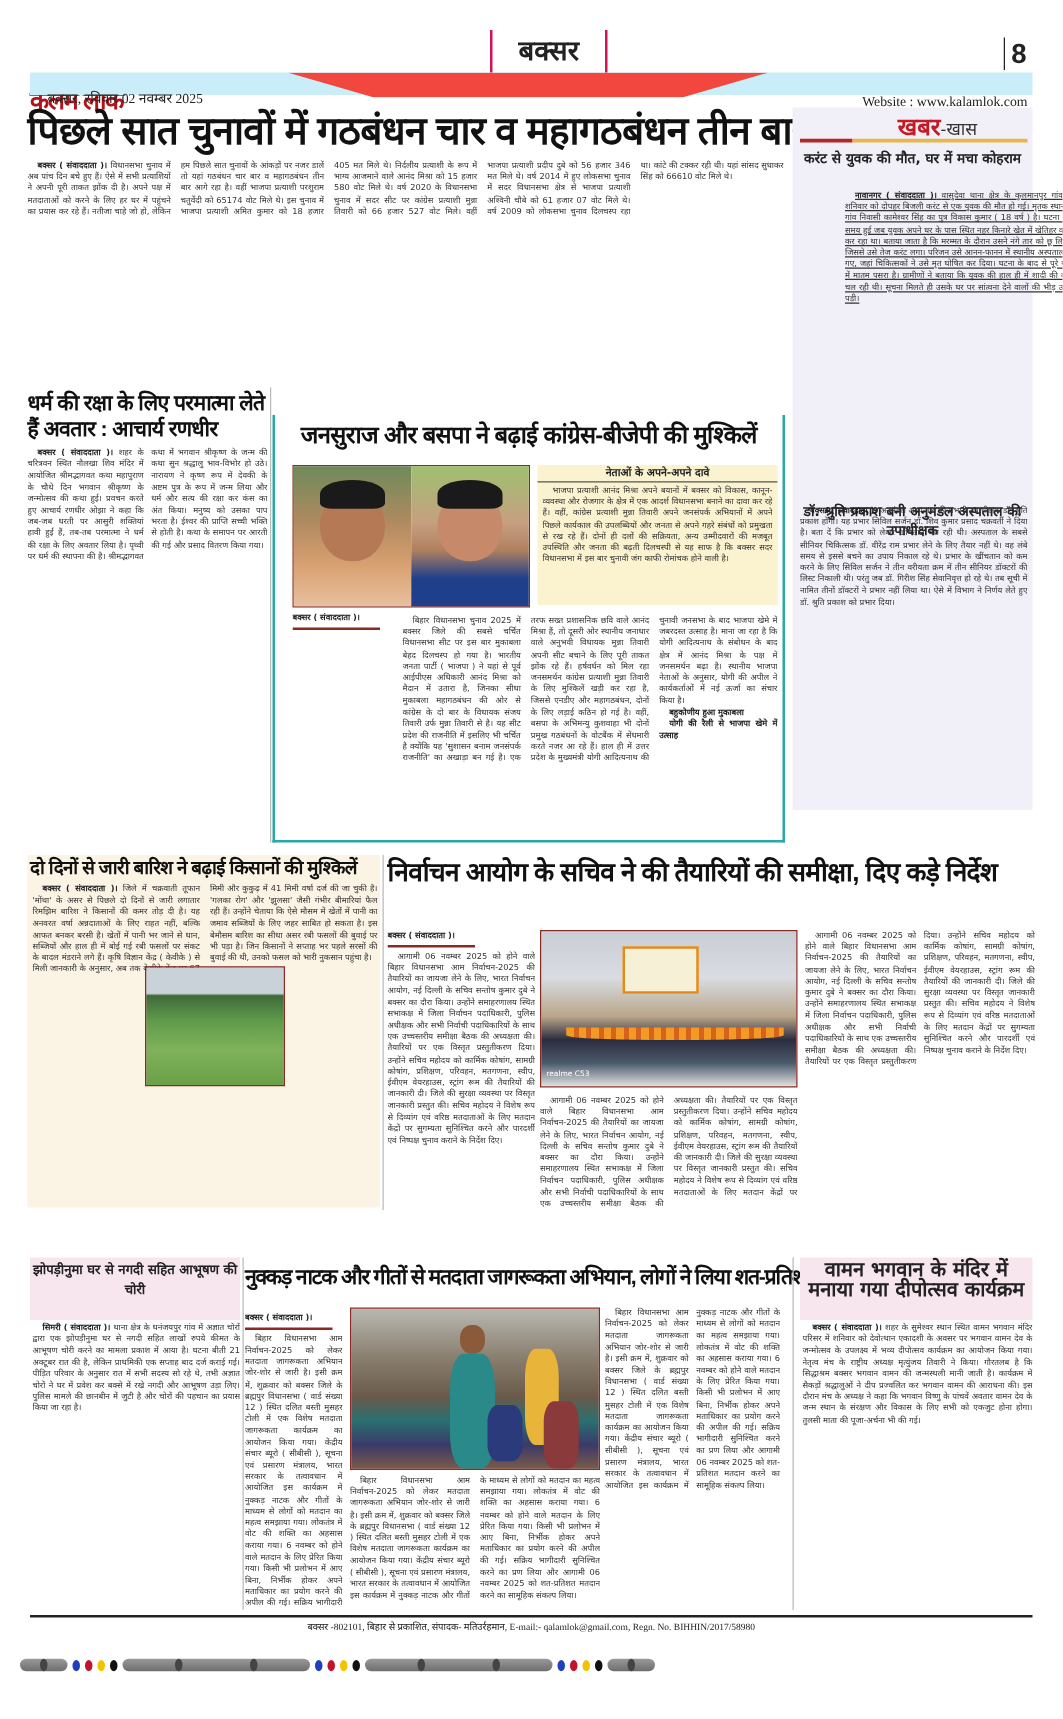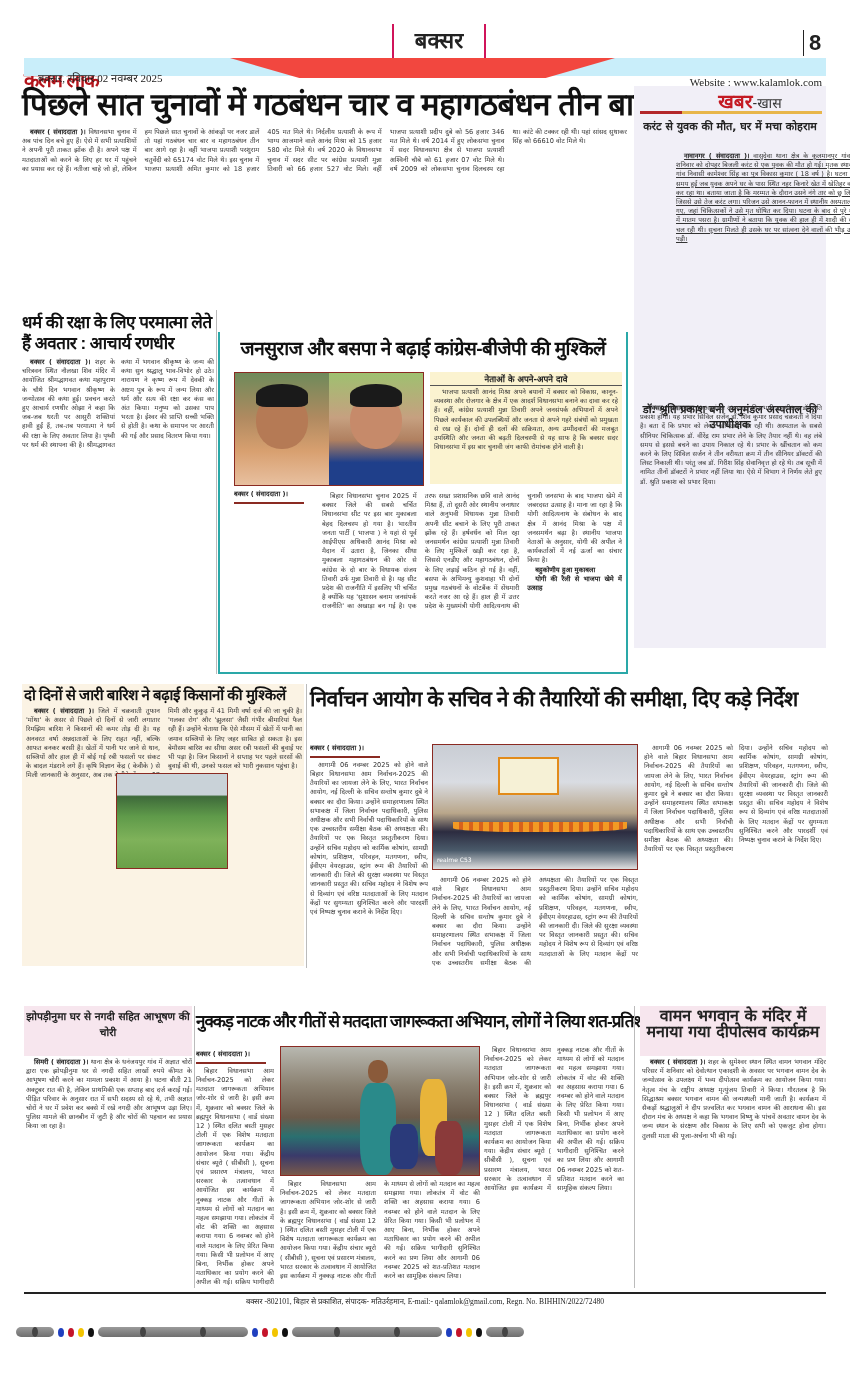--- a/index.html
+++ b/index.html
@@ -213,21 +213,21 @@
   <p><span class="dateline">बक्सर ( संवाददाता )।</span> <span>शहर के सुमेश्वर स्थान स्थित वामन भगवान मंदिर परिसर में शनिवार को देवोत्थान एकादशी के अवसर पर भगवान वामन देव के जन्मोत्सव के उपलक्ष्य में भव्य दीपोत्सव कार्यक्रम का आयोजन किया गया। नेतृत्व मंच के राष्ट्रीय अध्यक्ष मृत्युंजय तिवारी ने किया। गौरतलब है कि सिद्धाश्रम बक्सर भगवान वामन की जन्मस्थली मानी जाती है। कार्यक्रम में सैकड़ों श्रद्धालुओं ने दीप प्रज्वलित कर भगवान वामन की आराधना की। इस दौरान मंच के अध्यक्ष ने कहा कि भगवान विष्णु के पांचवें अवतार वामन देव के जन्म स्थान के संरक्षण और विकास के लिए सभी को एकजुट होना होगा। तुलसी माता की पूजा-अर्चना भी की गई।</span></p>
 </div>
 
 <div class="vrule" style="left:216px;top:310px;height:364px;"></div>
 <div class="vrule" style="left:306px;top:684px;height:284px;"></div>
 <div class="vrule" style="left:194px;top:1006px;height:282px;"></div>
 <div class="vrule" style="left:634px;top:1006px;height:282px;"></div>
 
 <div class="abs" id="foot-rule"></div>
 <div class="abs" id="imprint">
-  <div>बक्सर -802101, बिहार से प्रकाशित, संपादक- मतिउर्रहमान, E-mail:- qalamlok@gmail.com, Regn. No. BIHHIN/2022/72480</div>
+  <div>बक्सर -802101, बिहार से प्रकाशित, संपादक- मतिउर्रहमान, E-mail:- qalamlok@gmail.com, Regn. No. BIHHIN/2017/58980</div>
 </div>
 <div class="abs" id="regbar">
     <div class="pill" style="width: 38px;">
       <div class="knob" style="left: 16px;"></div>
     </div>
     <div class="dot" style="background: rgb(31, 63, 191);"></div>
     <div class="dot" style="background: rgb(196, 20, 42);"></div>
     <div class="dot" style="background: rgb(242, 196, 0);"></div>
     <div class="dot" style="background: rgb(17, 17, 17);"></div>
     <div class="pill" style="width: 150px;">

